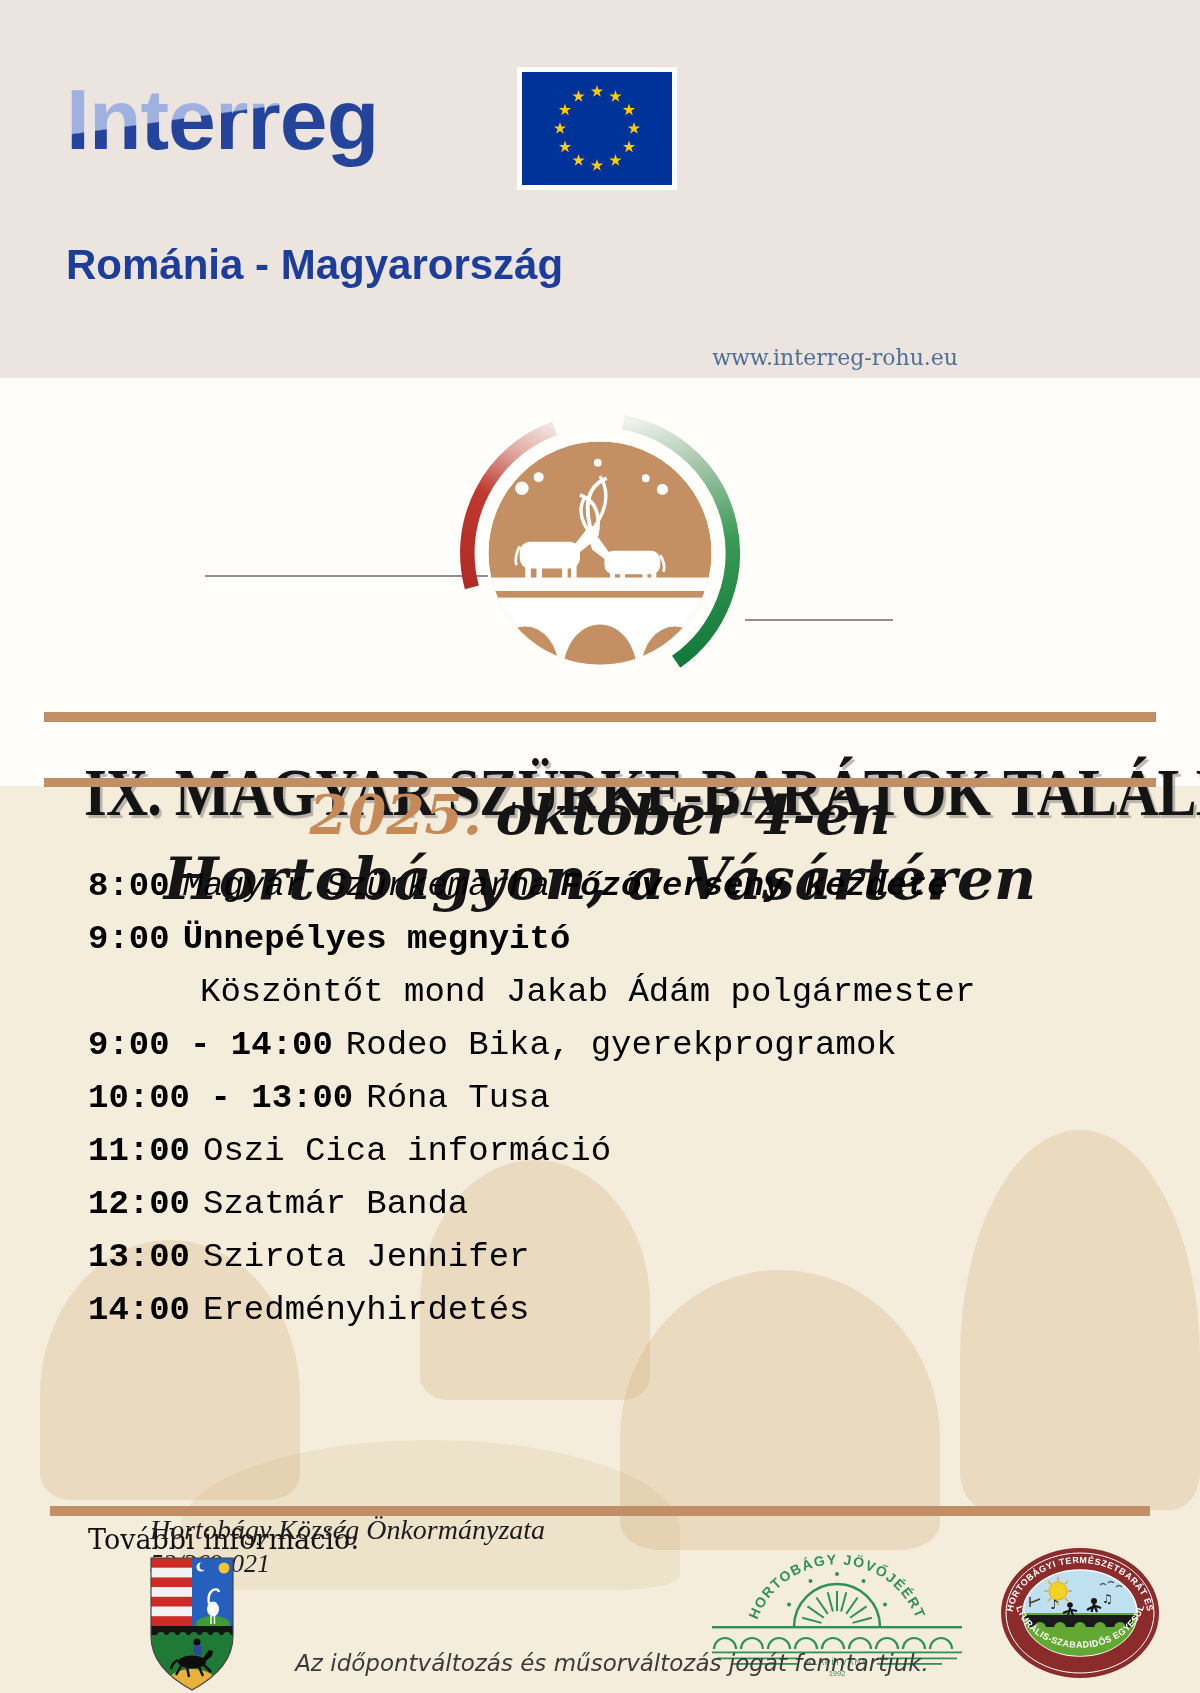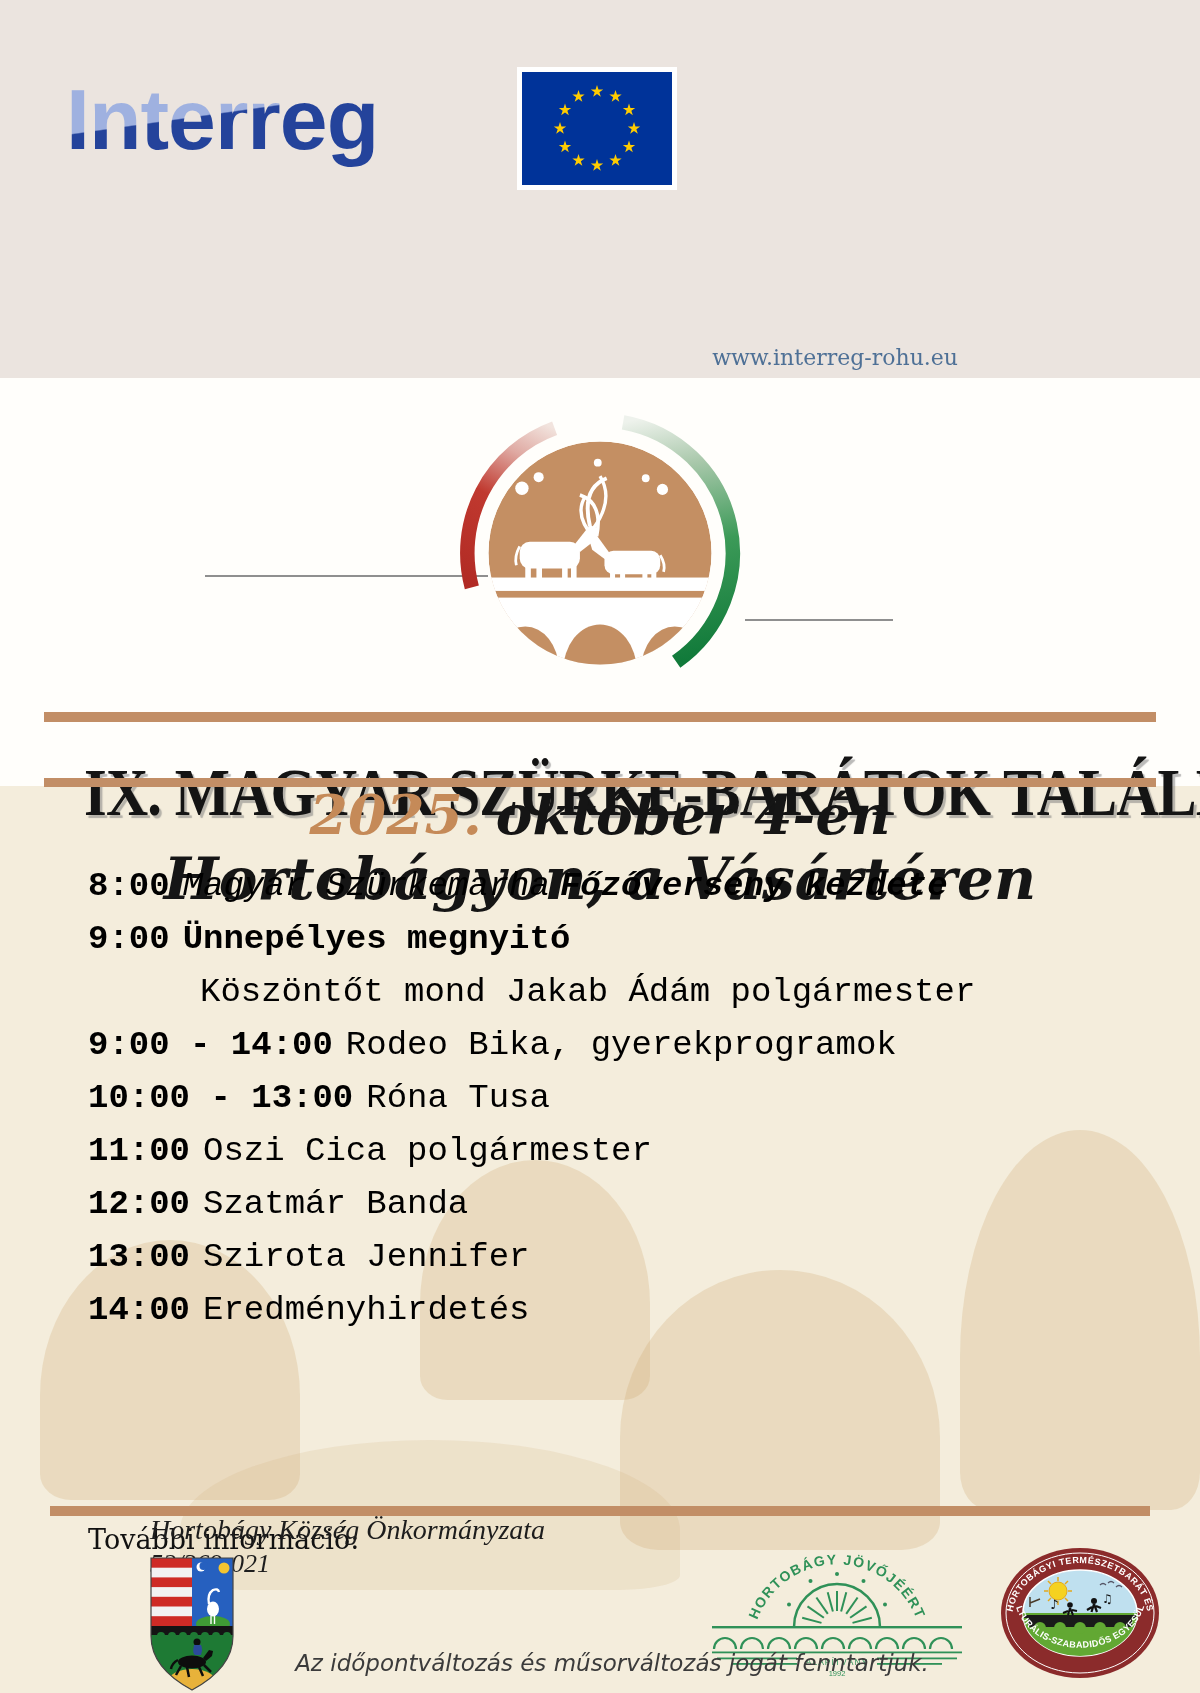--- a/index.html
+++ b/index.html
@@ -88,20 +88,21 @@
       <use href="#st" transform="translate(75,93.5)"></use>
         <use href="#st" transform="translate(56.5,88.5)"></use>
       <use href="#st" transform="translate(43,75)"></use>
         <use href="#st" transform="translate(38,56.5)"></use>
       <use href="#st" transform="translate(43,38)"></use>
         <use href="#st" transform="translate(56.5,24.5)"></use>
     </svg>
   </div>
 
 
+  <div class="program">Románia - Magyarország</div>
   <div class="website">www.interreg-rohu.eu</div>
 
   <div class="white-band"></div>
   <div class="hline l"></div>
   <div class="hline r"></div>
 
   <svg class="emblem" viewBox="0 0 260 260">
     <defs>
       <clipPath id="cclip">
           <circle cx="130" cy="130" r="100"></circle>
@@ -186,21 +187,21 @@
     <div class="row note">
       <span>Köszöntőt mond Jakab Ádám polgármester</span>
     </div>
     <div class="row">
       <span class="t">9:00 - 14:00</span><span>Rodeo Bika, gyerekprogramok</span>
     </div>
     <div class="row">
       <span class="t">10:00 - 13:00</span><span>Róna Tusa</span>
     </div>
     <div class="row">
-      <span class="t">11:00</span><span>Oszi Cica polgármester</span>
+      <span class="t">11:00</span><span>Oszi Cica információ</span>
     </div>
     <div class="row">
       <span class="t">12:00</span><span>Szatmár Banda</span>
     </div>
     <div class="row">
       <span class="t">13:00</span><span>Szirota Jennifer</span>
     </div>
     <div class="row">
       <span class="t">14:00</span><span>Eredményhirdetés</span>
     </div>

